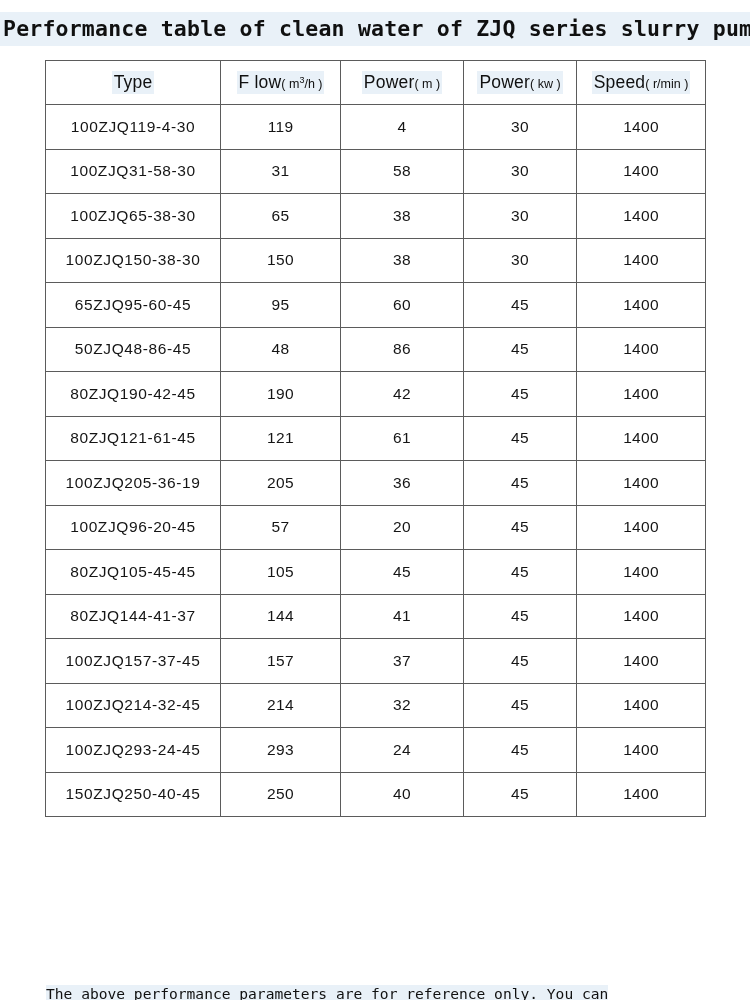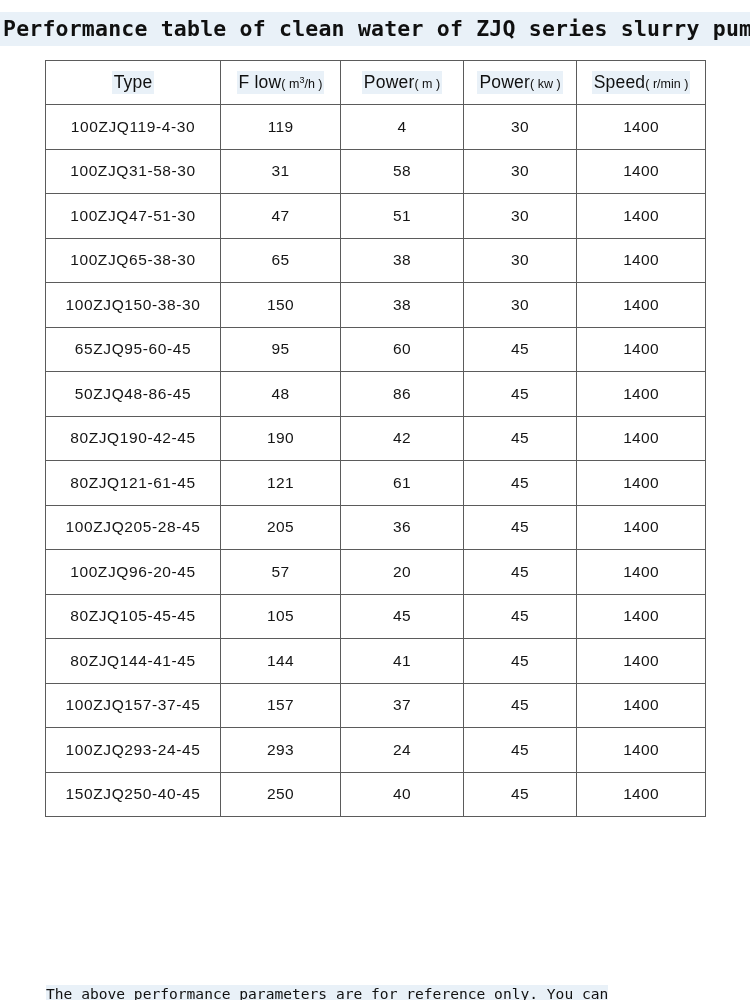--- a/index.html
+++ b/index.html
@@ -165,27 +165,20 @@
           <td>1400</td>
         </tr>
         <tr>
           <td class="type-cell">100ZJQ31-58-30</td>
           <td>31</td>
           <td>58</td>
           <td>30</td>
           <td>1400</td>
         </tr>
         <tr>
-          <td class="type-cell">100ZJQ47-51-30</td>
-          <td>47</td>
-          <td>51</td>
-          <td>30</td>
-          <td>1400</td>
-        </tr>
-        <tr>
           <td class="type-cell">100ZJQ65-38-30</td>
           <td>65</td>
           <td>38</td>
           <td>30</td>
           <td>1400</td>
         </tr>
         <tr>
           <td class="type-cell">100ZJQ150-38-30</td>
           <td>150</td>
           <td>38</td>
@@ -214,55 +207,62 @@
           <td>1400</td>
         </tr>
         <tr>
           <td class="type-cell">80ZJQ121-61-45</td>
           <td>121</td>
           <td>61</td>
           <td>45</td>
           <td>1400</td>
         </tr>
         <tr>
-          <td class="type-cell">100ZJQ205-28-45</td>
+          <td class="type-cell">100ZJQ205-36-19</td>
           <td>205</td>
           <td>36</td>
           <td>45</td>
           <td>1400</td>
         </tr>
         <tr>
           <td class="type-cell">100ZJQ96-20-45</td>
           <td>57</td>
           <td>20</td>
           <td>45</td>
           <td>1400</td>
         </tr>
         <tr>
           <td class="type-cell">80ZJQ105-45-45</td>
           <td>105</td>
           <td>45</td>
           <td>45</td>
           <td>1400</td>
         </tr>
         <tr>
-          <td class="type-cell">80ZJQ144-41-45</td>
+          <td class="type-cell">80ZJQ144-41-37</td>
           <td>144</td>
           <td>41</td>
           <td>45</td>
           <td>1400</td>
         </tr>
         <tr>
           <td class="type-cell">100ZJQ157-37-45</td>
           <td>157</td>
           <td>37</td>
           <td>45</td>
           <td>1400</td>
         </tr>
         <tr>
+          <td class="type-cell">100ZJQ214-32-45</td>
+          <td>214</td>
+          <td>32</td>
+          <td>45</td>
+          <td>1400</td>
+        </tr>
+        <tr>
           <td class="type-cell">100ZJQ293-24-45</td>
           <td>293</td>
           <td>24</td>
           <td>45</td>
           <td>1400</td>
         </tr>
         <tr>
           <td class="type-cell">150ZJQ250-40-45</td>
           <td>250</td>
           <td>40</td>

